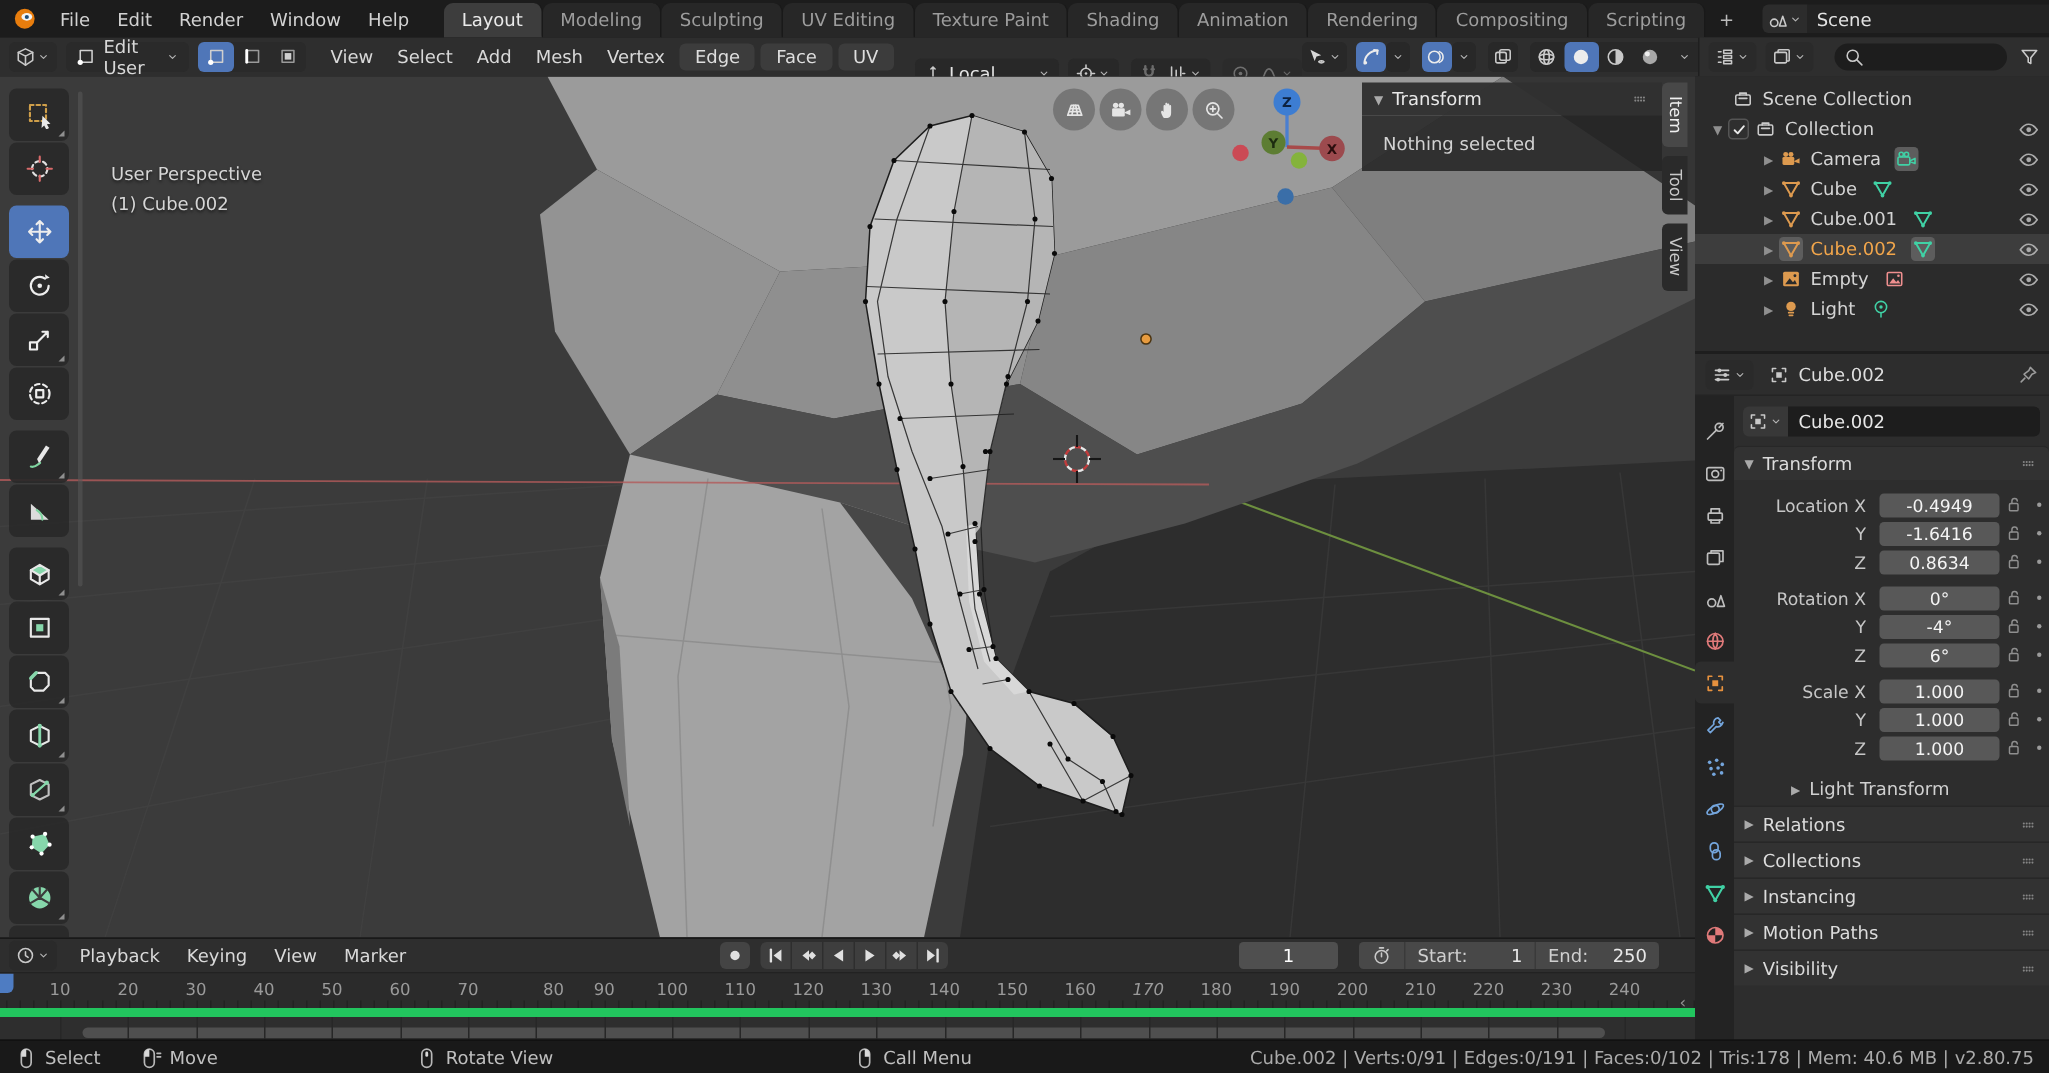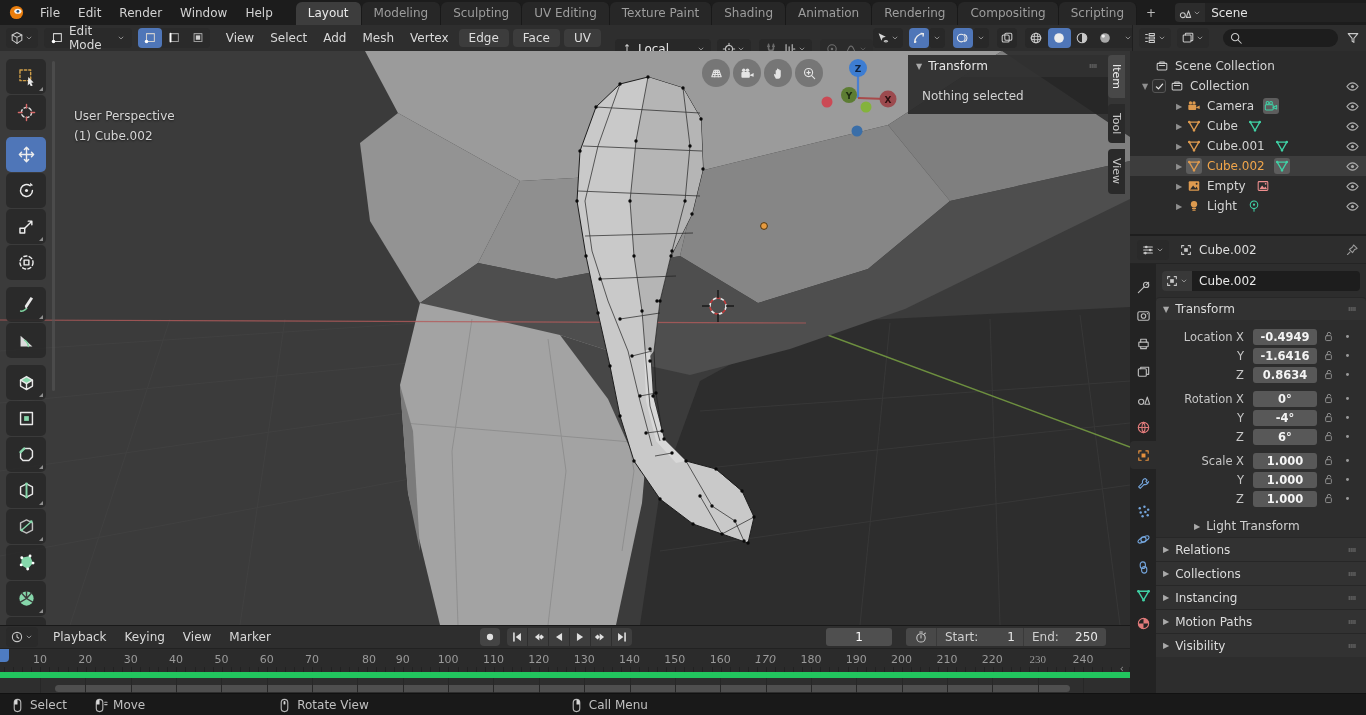--- a/index.html
+++ b/index.html
@@ -99,22 +99,22 @@
   #name-icon{display:flex;align-items:center;background:#383838;border-radius:4px 0 0 4px;height:20px;padding:0 3px;}
   #name-input{flex:1;background:#1d1d1d;border-radius:0 4px 4px 0;height:20px;line-height:20px;
               padding:0 7px;color:#e8e8e8;white-space:nowrap;overflow:hidden;}
   .panel-head{height:22px;background:#323232;display:flex;align-items:center;padding:0 7px;color:#dcdcdc;
               border-top:1px solid #272727;}
   .panel-head .grip{margin-left:auto;}
   .xrows{padding:7px 0 2px;}
   .xgroup{margin-bottom:5px;}
   .xrow{height:19px;display:flex;align-items:center;}
   .xlabel{width:88px;text-align:right;color:#c6c6c6;padding-right:9px;flex:none;font-size:11.5px;white-space:nowrap;}
-  .xfield{width:64px;height:16px;background:#585858;border-radius:3px;color:#f4f4f4;text-align:center;
-          line-height:16px;font-size:11.5px;flex:none;font-weight:bold;}
+  .xfield{width:80px;height:16px;background:#585858;border-radius:3px;color:#f4f4f4;text-align:center;
+          line-height:16px;font-size:11.5px;flex:none;}
   .xlock{width:22px;display:flex;justify-content:center;opacity:.8;}
   .xdot{width:16px;display:flex;justify-content:center;}
   .xdd{width:68px;height:17px;background:#585858;border-radius:3px;color:#f2f2f2;display:flex;
        align-items:center;justify-content:space-between;padding:0 3px 0 6px;font-size:11.5px;box-sizing:border-box;}
   #delta-row{height:22px;display:flex;align-items:center;padding-left:38px;color:#d0d0d0;}
 
   
   #timeline{position:absolute;left:0;top:625px;width:1130px;height:68px;background:#2b2b2b;border-top:1px solid #191919;}
   #tl-head{position:relative;height:22px;background:#2e2e2e;display:flex;align-items:center;padding-left:6px;
            border-bottom:1px solid #222;}
@@ -232,21 +232,21 @@
         </span>
       <span class="hbtn" style="padding:0 6px">
         <span class="ico" style="margin-right:5px">
             <svg width="14" height="14" viewBox="0 0 16 16">
               <g fill="none" stroke-width="1.2" stroke-linecap="round" stroke-linejoin="round" stroke="#c9c9c9">
                 <rect x="4" y="3" width="9" height="9" stroke="#cfcfcf"></rect>
                 <circle cx="4" cy="12" r="2" fill="#ffffff" stroke="none"></circle>
               </g>
             </svg>
           </span>
-        <span>Edit Mode</span>
+        <span>Edit User</span>
         <span class="ico" style="margin-left:14px">
             <svg width="10" height="10" viewBox="0 0 16 16">
               <g fill="none" stroke-width="1.2" stroke-linecap="round" stroke-linejoin="round" stroke="#c9c9c9">
                 <path d="M5 6.5l3 3 3-3" stroke="#b4b4b4"></path>
               </g>
             </svg>
           </span>
       </span>
       <span class="mode-group">
         <span class="mode-btn active">
@@ -1734,21 +1734,21 @@
         <span class="rnum" style="left: 584.176px;">130</span>
         <span class="rnum" style="left: 629.524px;">140</span>
         <span class="rnum" style="left: 674.872px;">150</span>
         <span class="rnum" style="left: 720.22px;">160</span>
         <span class="rnum" style="left: 765.568px; font-style: italic;">170</span>
         <span class="rnum" style="left: 810.916px;">180</span>
         <span class="rnum" style="left: 856.264px;">190</span>
         <span class="rnum" style="left: 901.612px;">200</span>
         <span class="rnum" style="left: 946.96px;">210</span>
         <span class="rnum" style="left: 992.308px;">220</span>
-        <span class="rnum" style="left: 1037.66px; font-family: Liberation Serif, serif;">230</span>
+        <span class="rnum" style="left: 1037.66px;">230</span>
         <span class="rnum" style="left: 1083px;">240</span>
         <div class="rtick" style="left: 4px;"></div>
         <div class="rtick" style="left: 13.1px;"></div>
         <div class="rtick" style="left: 22.1px;"></div>
         <div class="rtick" style="left: 31.2px;"></div>
         <div class="rtick" style="left: 40.3px;"></div>
         <div class="rtick" style="left: 49.4px;"></div>
         <div class="rtick" style="left: 58.4px;"></div>
         <div class="rtick" style="left: 67.5px;"></div>
         <div class="rtick" style="left: 76.6px;"></div>
@@ -1941,14 +1941,15 @@
             <svg width="15" height="15" viewBox="0 0 16 16">
               <g fill="none" stroke-width="1.2" stroke-linecap="round" stroke-linejoin="round" stroke="#c9c9c9">
                 <rect x="4.5" y="1.5" width="7" height="13" rx="3.5" stroke="#b8b8b8"></rect>
                 <path d="M8 1.5A3.5 3.5 0 0 1 11.5 5v2H8z" fill="#d8d8d8" stroke="none"></path>
               </g>
             </svg>
           </span>
           <span>Call Menu</span>
         </span>
       </div>
+    <span id="status-info">Cube.002 | Verts:0/91 | Edges:0/191 | Faces:0/102 | Tris:178 | Mem: 40.6 MB | v2.80.75</span>
   </footer>
 </div>
 
 </body></html>

